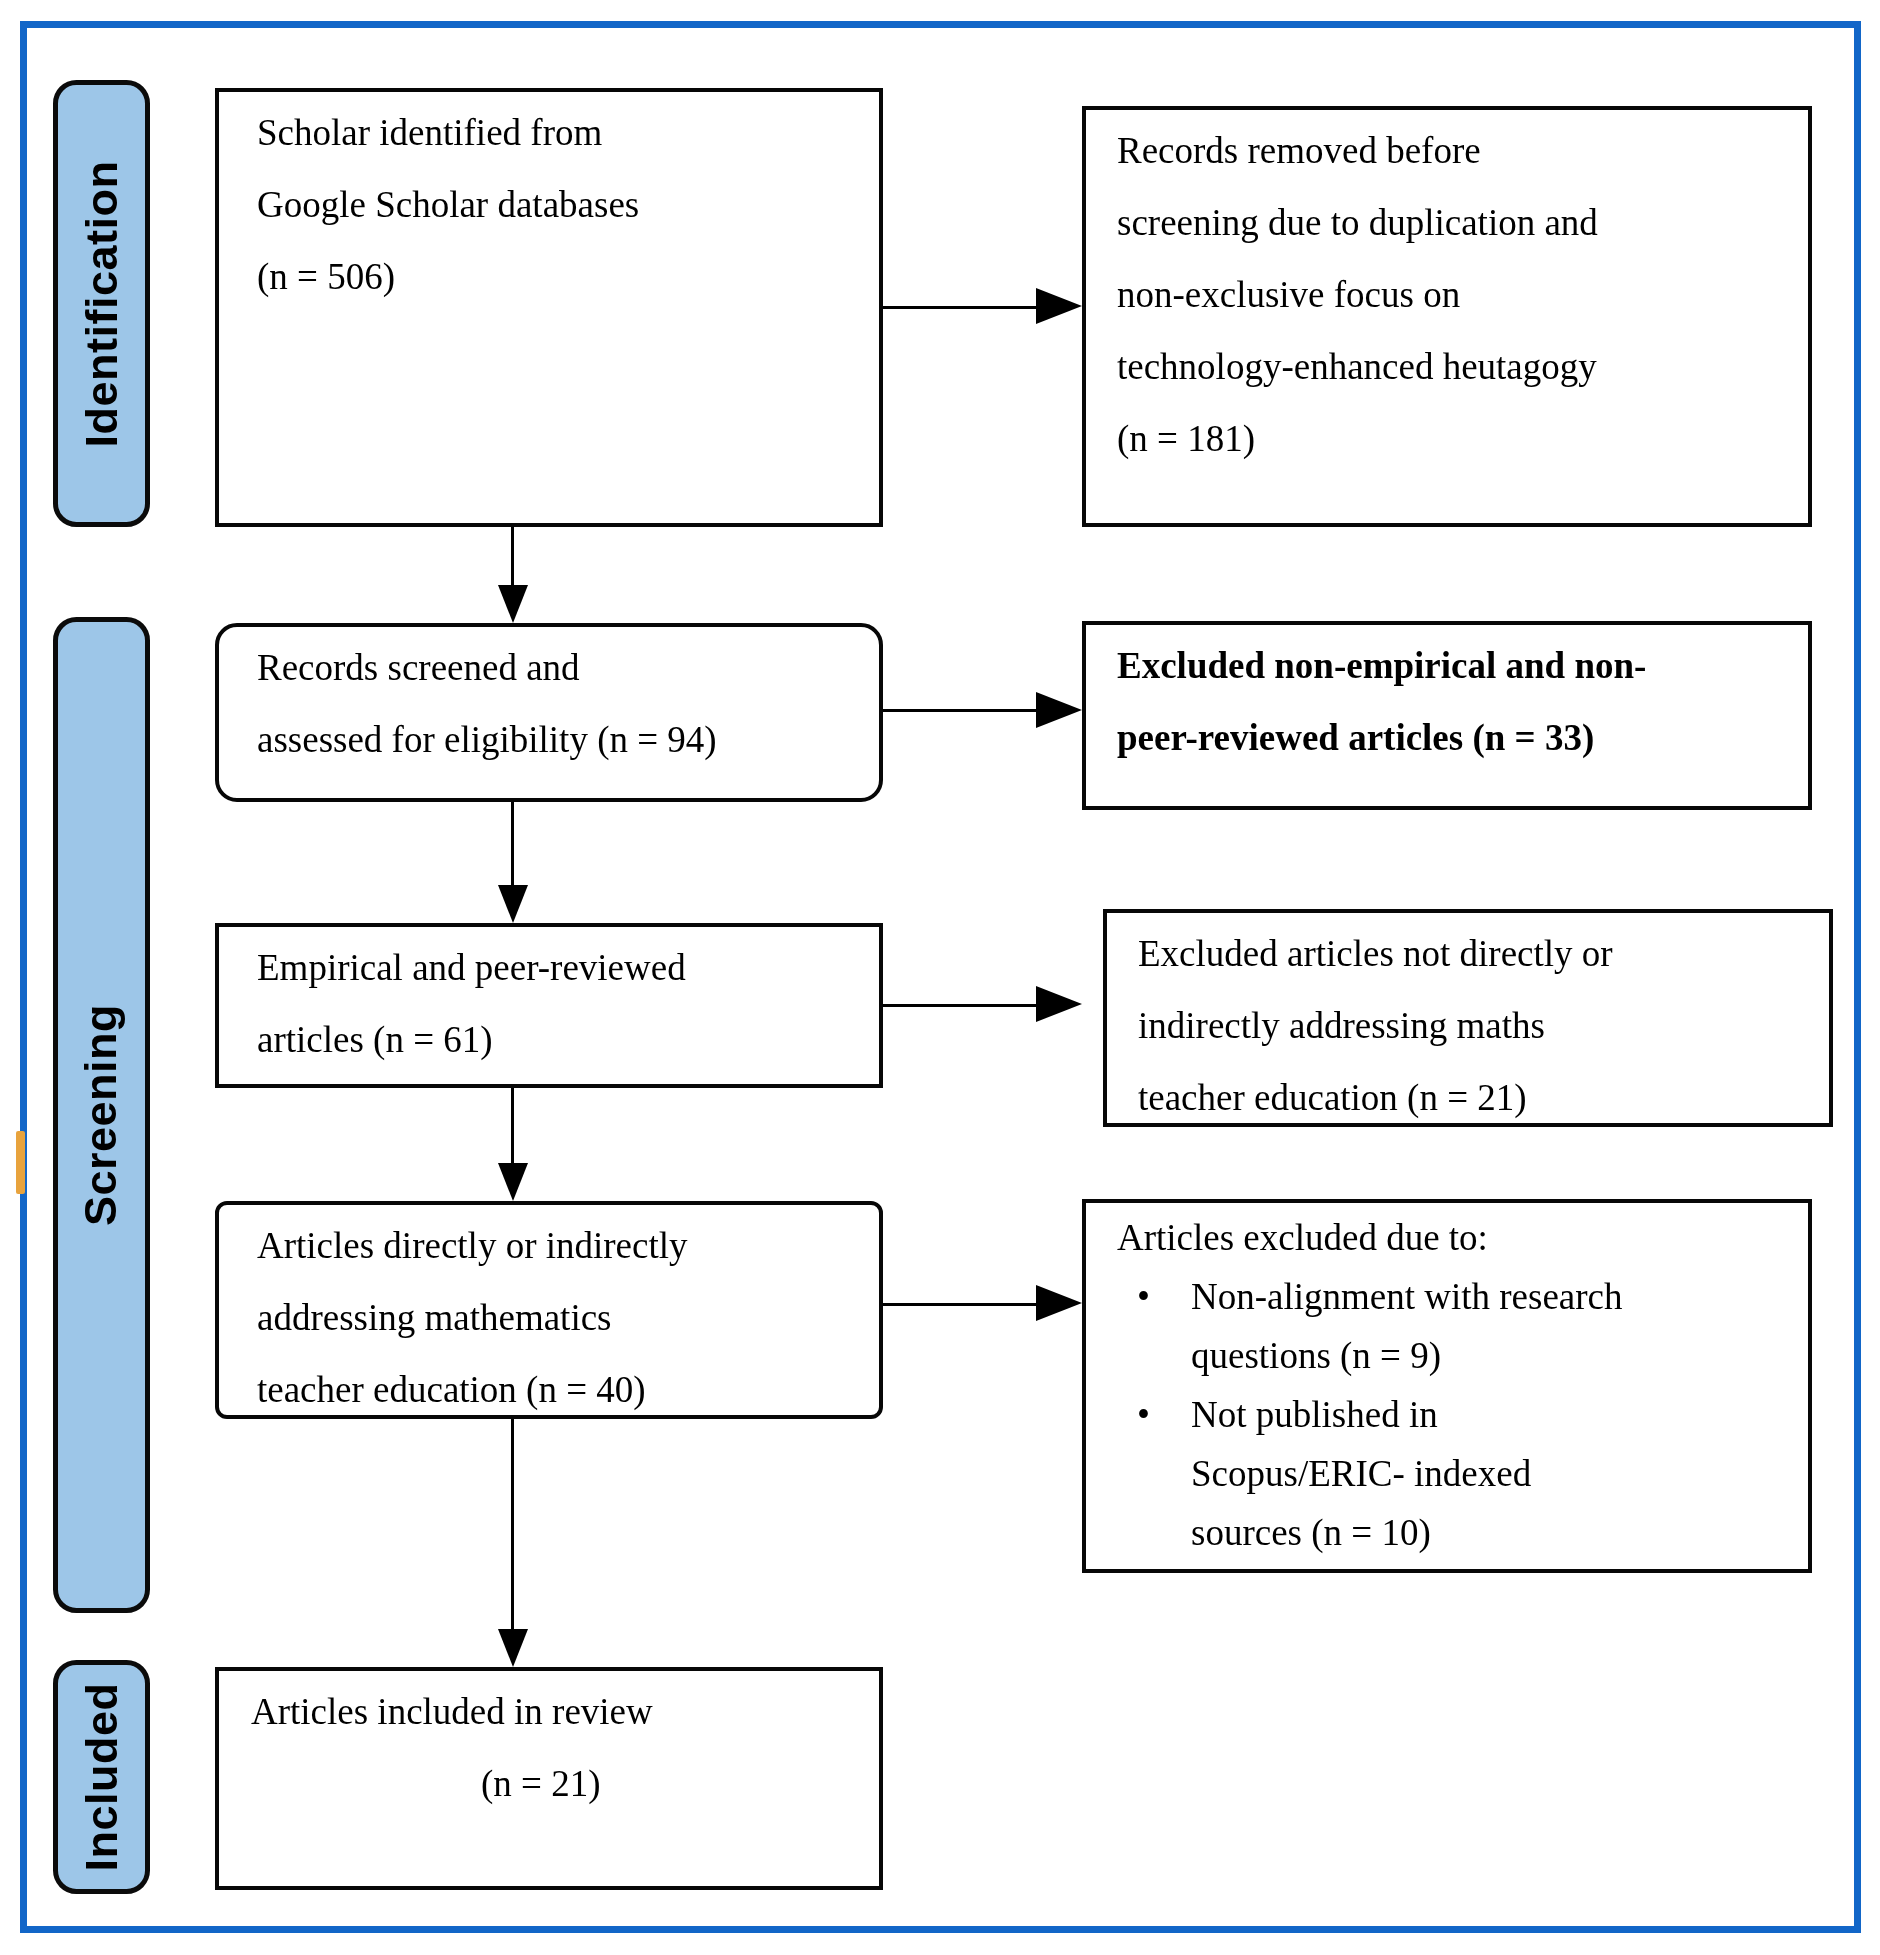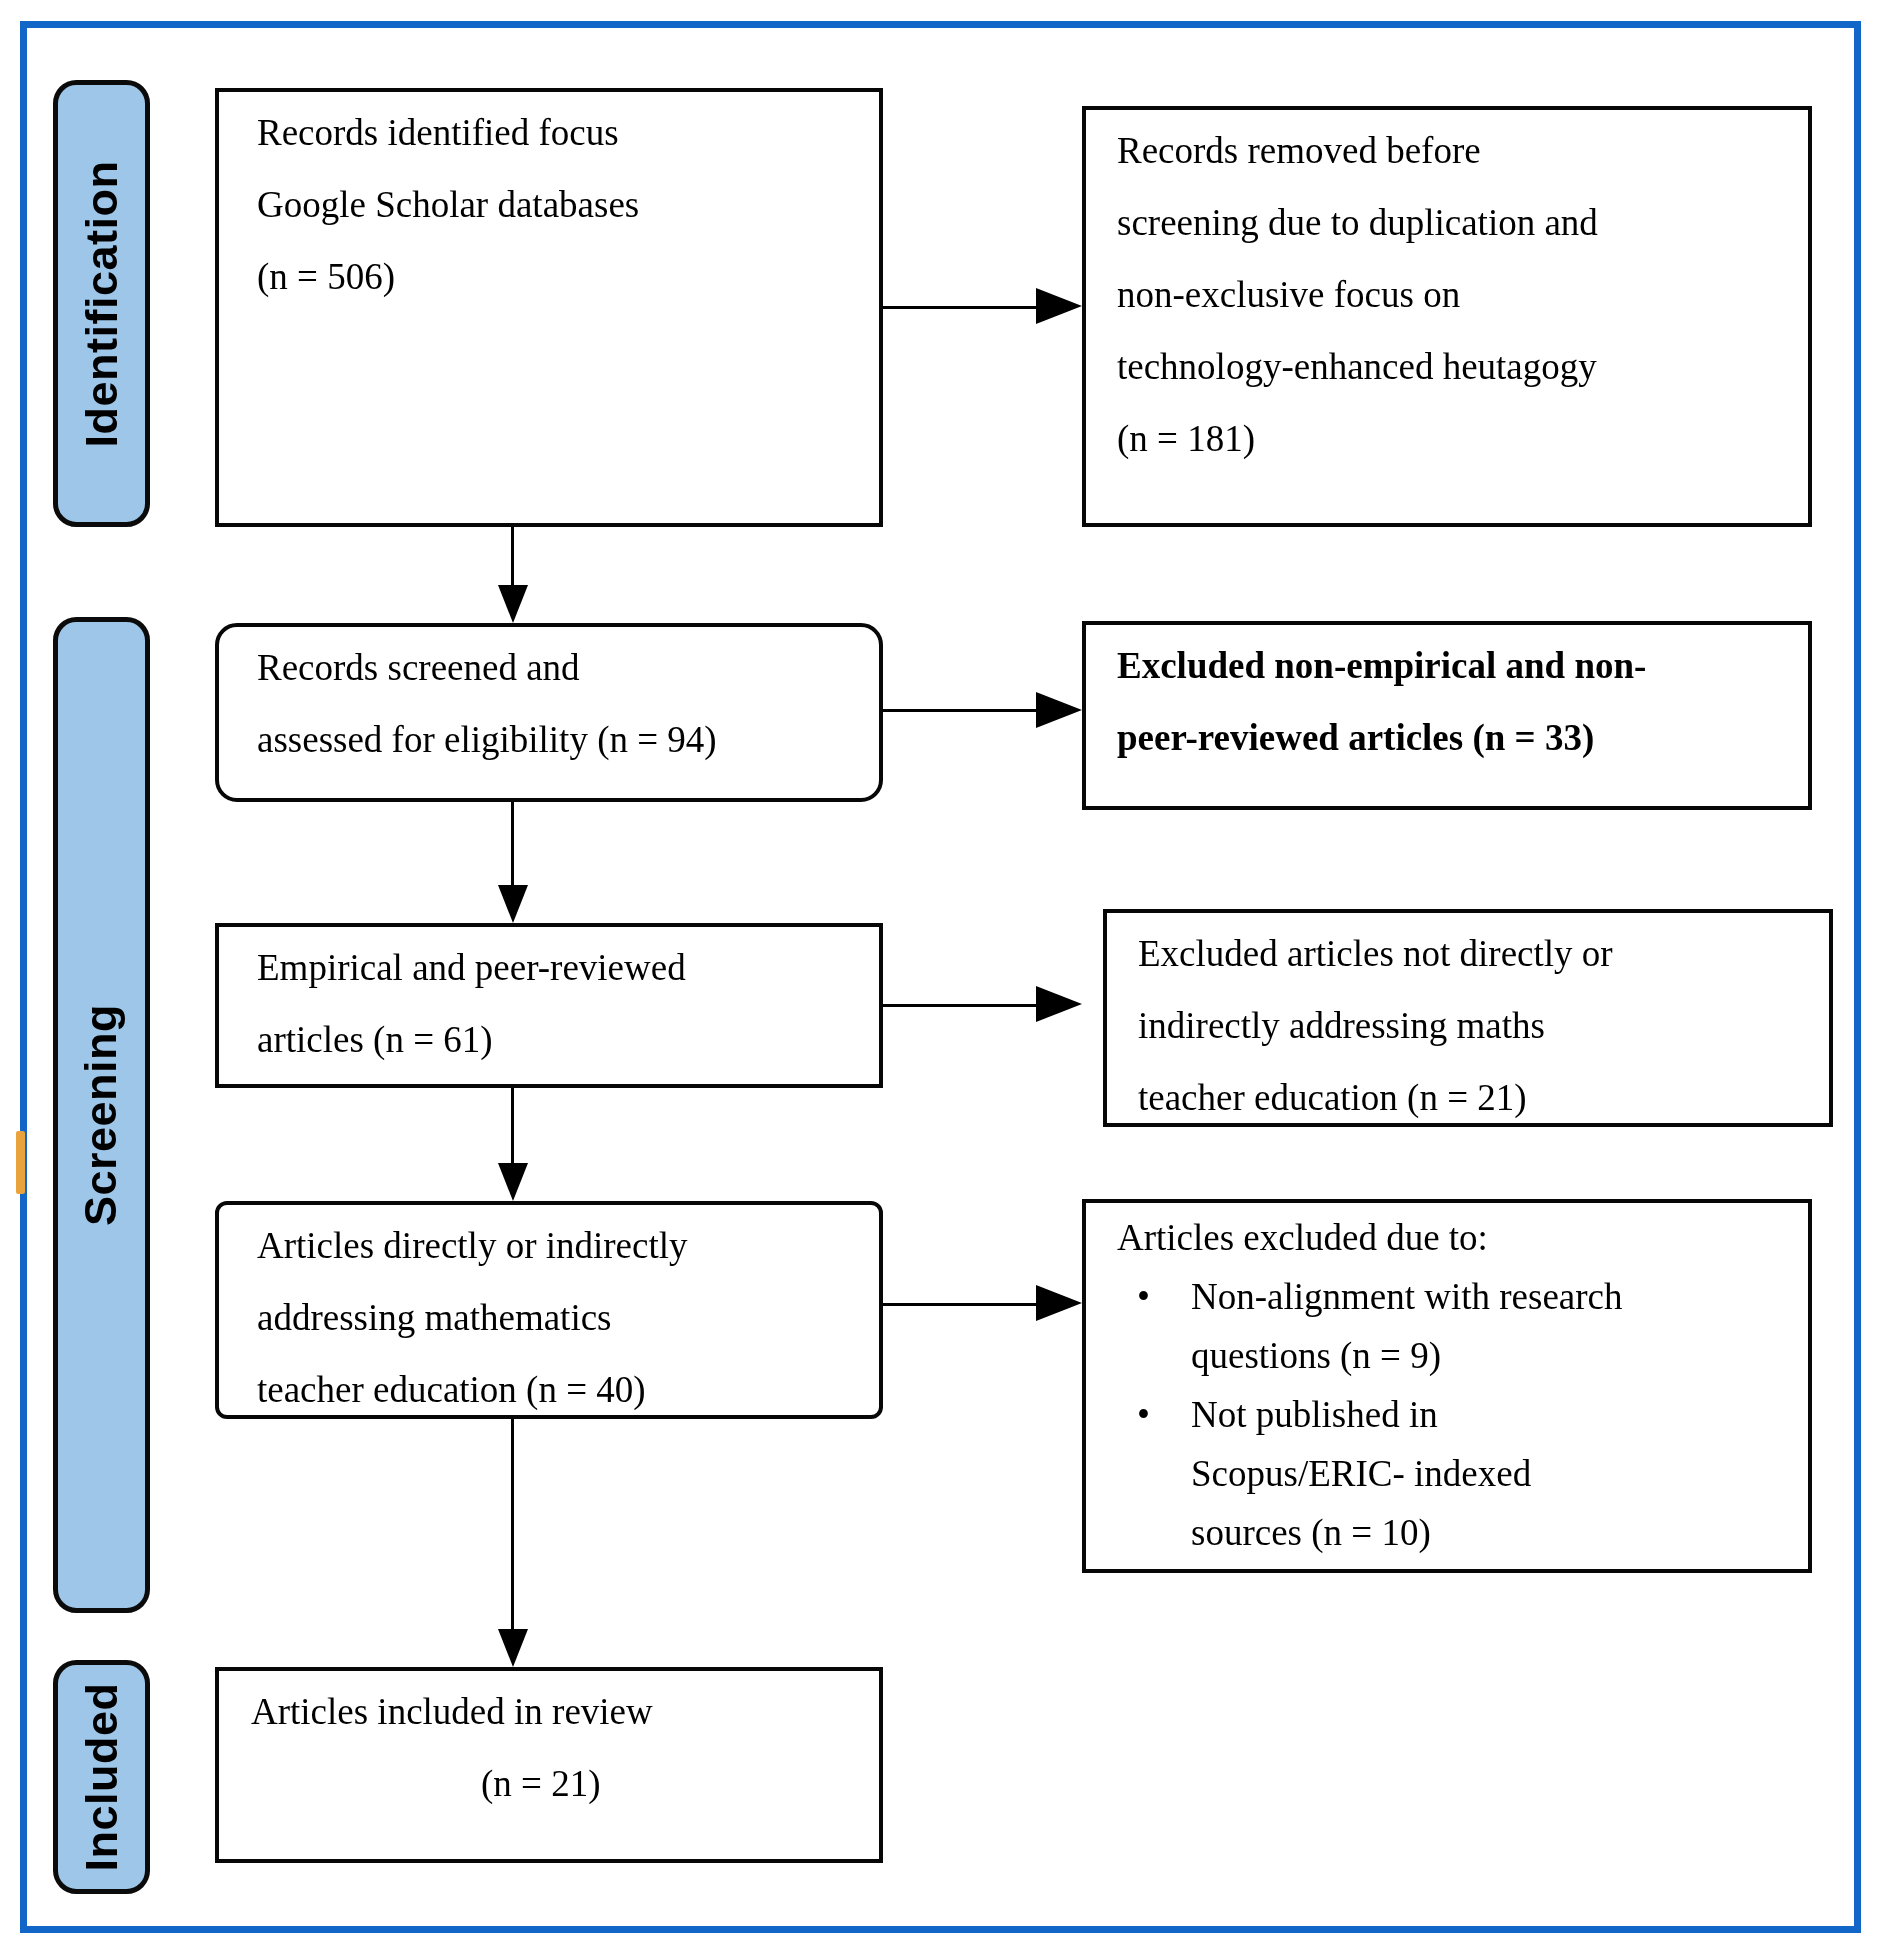--- a/index.html
+++ b/index.html
@@ -72,21 +72,21 @@
     z-index: 2;
   }
   .box .line { white-space: nowrap; }
   .lcol { left: 215px;  width: 668px; padding: 5.3px 10.6px 5.3px 38px; }
   .rcol { left: 1082px; width: 730px; padding: 5.3px 10.6px 5.3px 31px; }
 
   .box-identified { top: 88px;  height: 439px; }
   .box-screened   { top: 623px; height: 179px; border-radius: 22px; }
   .box-empirical  { top: 923px; height: 165px; }
   .box-addressing { top: 1201px; height: 218px; border-radius: 12px; }
-  .box-included   { top: 1667px; height: 196px; padding-left: 32px; }
+  .box-included   { top: 1667px; height: 223px; padding-left: 32px; }
 
   .box-removed              { top: 106px;  height: 421px; }
   .box-excl-nonempirical    { top: 621px; height: 189px; font-weight: bold; }
   .box-excl-notaddressing   { top: 909px; height: 218px; margin-left: 21px; }
   .box-excl-dueto           { top: 1199px; height: 374px; line-height: 59px; }
 
   .center-line { text-align: center; padding-right: 38px; }
 
   .bullet-row { display: flex; align-items: flex-start; }
   .bullet-dot {
@@ -139,21 +139,21 @@
     <span>Identification</span>
   </div>
   <div class="stage stage-screening">
     <span>Screening</span>
   </div>
   <div class="stage stage-included">
     <span>Included</span>
   </div>
 
   <div class="box lcol box-identified">
-    <div class="line">Records identified focus</div>
+    <div class="line">Scholar identified from</div>
     <div class="line">Google Scholar databases</div>
     <div class="line">(n = 506)</div>
   </div>
 
   <div class="box lcol box-screened">
     <div class="line">Records screened and</div>
     <div class="line">assessed for eligibility (n = 94)</div>
   </div>
 
   <div class="box lcol box-empirical">

